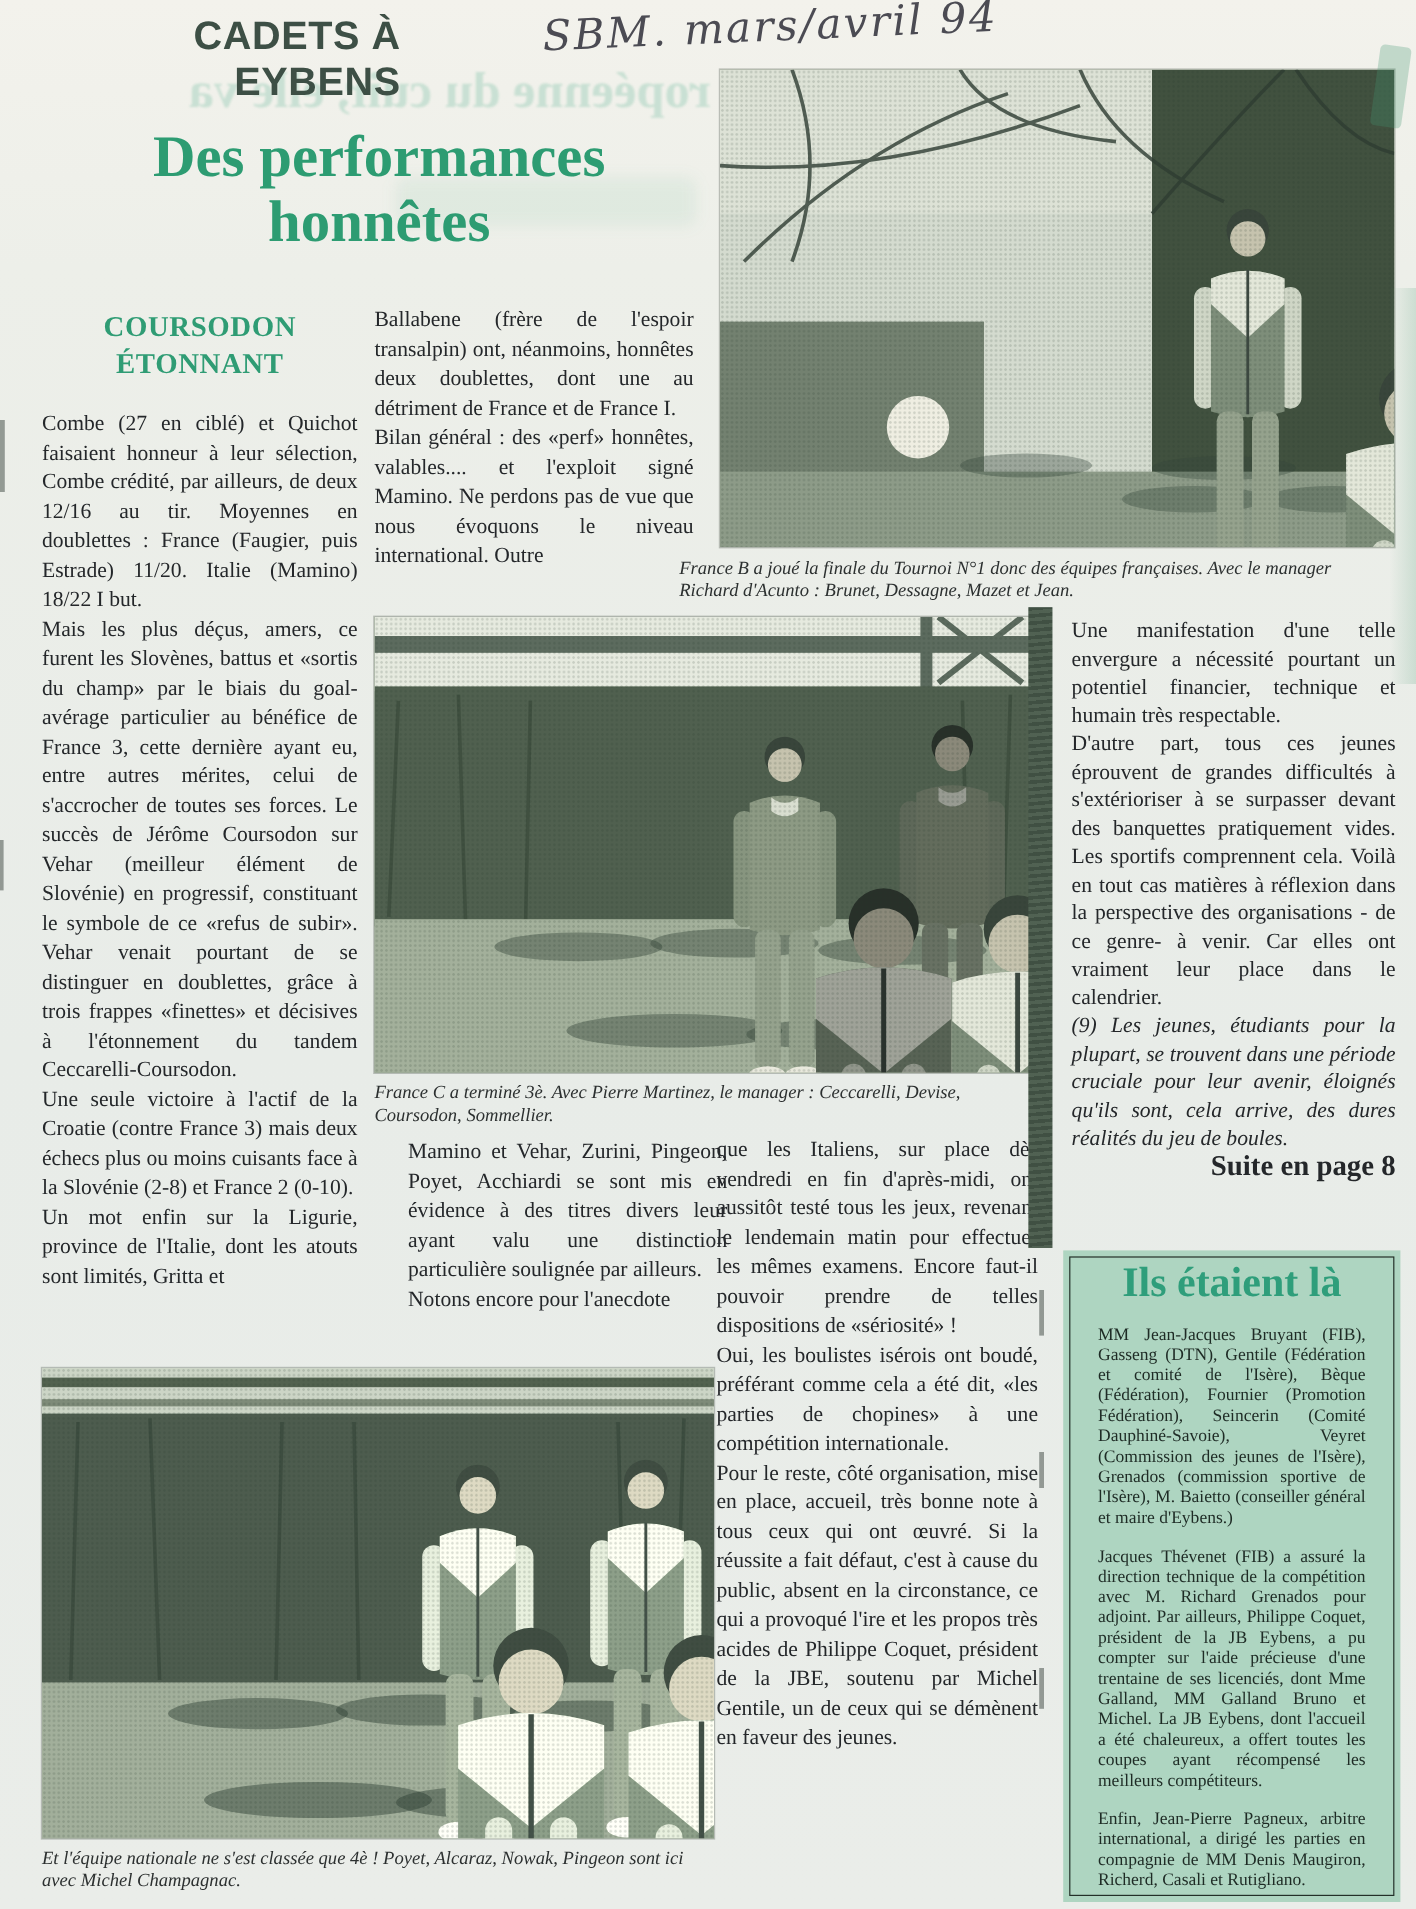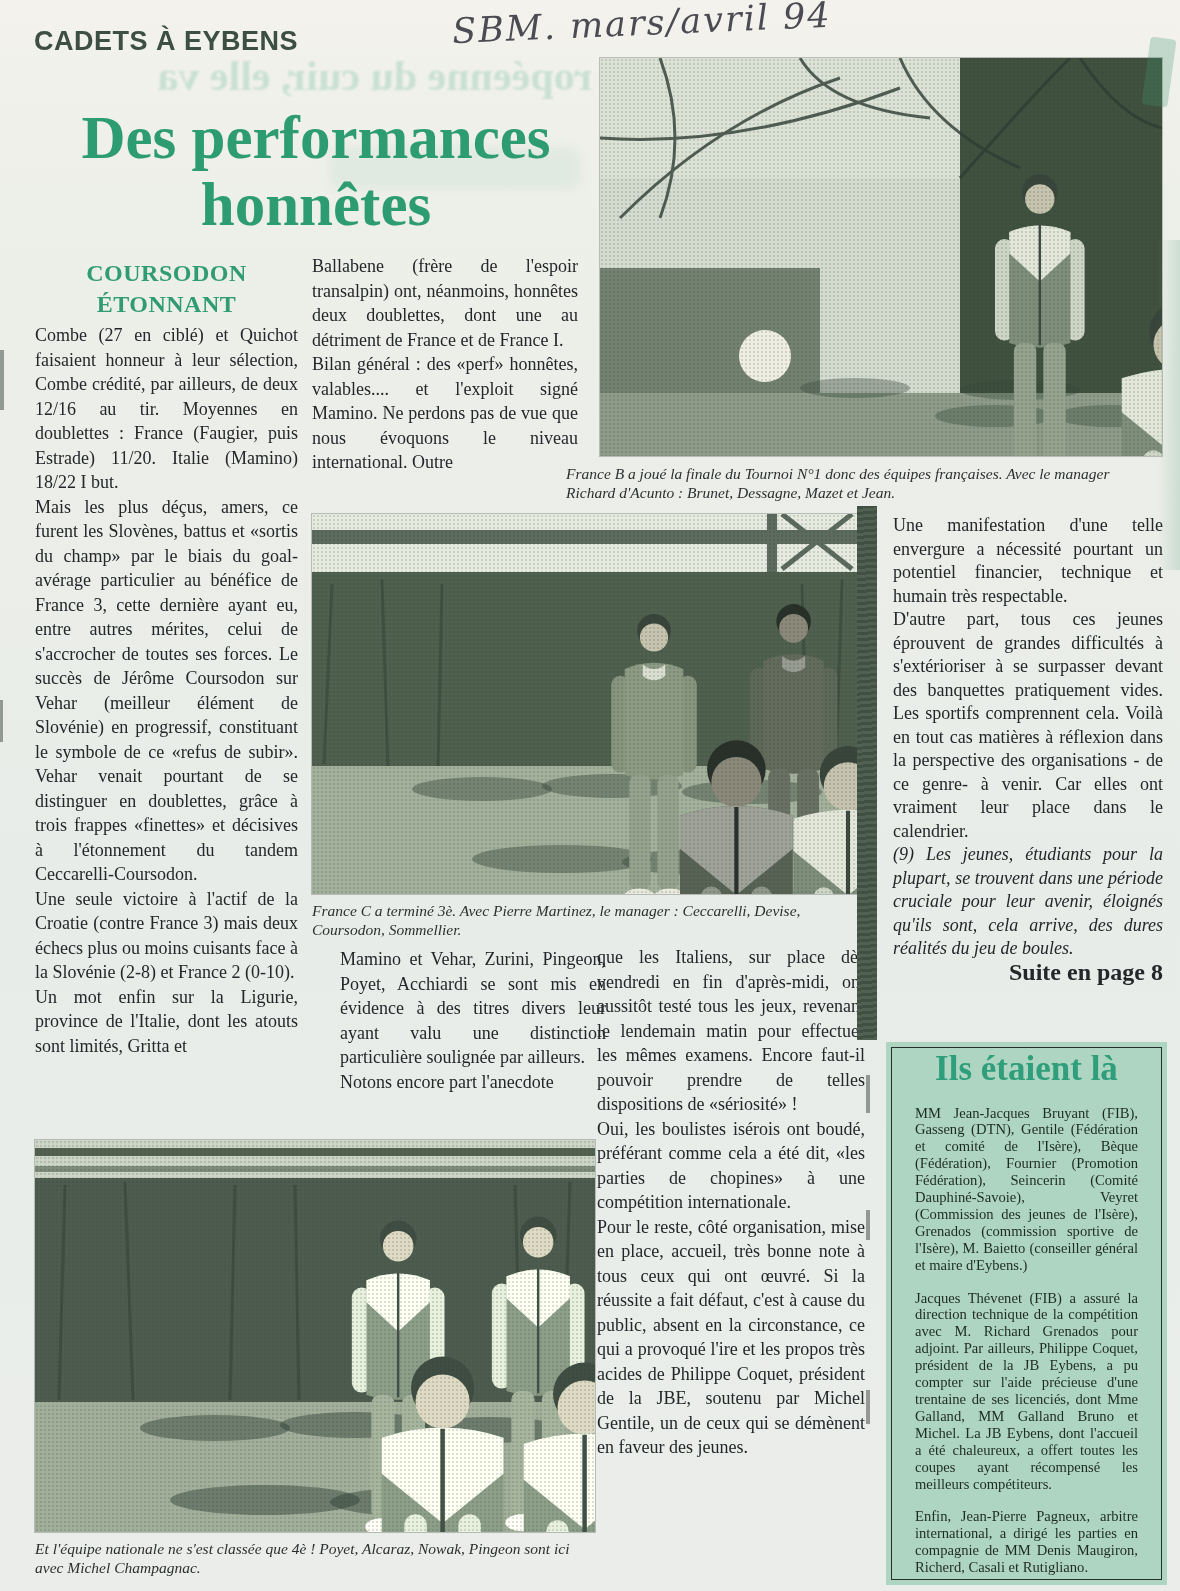--- a/index.html
+++ b/index.html
@@ -4,49 +4,49 @@
 <style>
   html,body{margin:0;padding:0;}
   body{
     width:1180px;height:1591px;position:relative;overflow:hidden;
     background:linear-gradient(180deg,#f3f2ec 0%,#edefe9 14%,#e8ece8 55%,#eaede9 100%);
     font-family:"Liberation Serif",serif;color:#24272a;
   }
   .abs{position:absolute;}
   
   .kicker{
-    left:34px;top:26px;width:300px;
-    font-family:"Liberation Sans",sans-serif;font-weight:bold;font-size:27px;
-    color:#3d4f45;letter-spacing:.5px;
+    left:34px;top:11px;width:300px;
+    font-family:"Liberation Sans",sans-serif;font-weight:bold;font-size:33px;
+    color:#3d4f45;letter-spacing:.5px;text-align:right;
   }
   .handwriting{
     left:452px;top:2px;width:420px;
     font-family:"DejaVu Serif",serif;font-style:italic;font-size:35px;
     color:#2f2f39;opacity:.85;transform:rotate(-2.5deg);letter-spacing:2px;white-space:nowrap;
   }
   .ghost{
     left:150px;top:52px;width:450px;text-align:center;
     font-size:42px;font-weight:bold;color:rgba(46,160,118,.20);
     transform:scaleX(-1);filter:blur(1px);white-space:nowrap;
   }
   .ghost2{left:330px;top:148px;width:250px;height:40px;background:rgba(46,160,118,.08);filter:blur(6px);border-radius:8px;}
   .title{
     left:52px;top:104px;width:528px;margin:0;text-align:center;
-    font-size:61px;font-weight:bold;color:#2d9c72;line-height:1.1;
+    font-size:49px;font-weight:bold;color:#2d9c72;line-height:1.1;
   }
   
   .col{line-height:24.5px;font-size:18px;text-align:justify;}
   .col p{margin:0;}
   .col1{left:35px;top:258px;width:263px;}
   .col2{left:312px;top:254px;width:266px;}
   .col2b{left:312px;top:947px;width:266px;margin-left:28px;}
   .col3{left:597px;top:945px;width:268px;}
   .col4{left:893px;top:514px;width:270px;line-height:23.5px;}
   .section-heading{
-    margin:0 0 3px 0;text-align:center;font-size:24px;font-weight:bold;
+    margin:0 0 20px 0;text-align:center;font-size:24px;font-weight:bold;
     color:#2f9c74;line-height:1.3;letter-spacing:.5px;
   }
   .footnote{font-style:italic;}
   .suite{font-weight:bold;text-align:right;font-size:24px;margin-top:2px;}
   
   figure{margin:0;padding:0;}
   .photo{
     position:absolute;overflow:hidden;background:#9aa794;
     box-shadow:0 0 0 1px rgba(60,70,60,.3);
   }
@@ -205,21 +205,21 @@
     <use href="#fig-stand-plain" class="darker" transform="translate(252,82) scale(0.82)"></use>
     <use href="#fig-stand" class="lighter" transform="translate(392,82) scale(0.82)"></use>
     <use href="#fig-crouch" class="darker" transform="translate(178,222) scale(0.88)"></use>
     <use href="#fig-crouch" transform="translate(298,228) scale(0.85)"></use>
   </svg>
 </figure>
 <figcaption class="caption" style="left:312px;top:901px;width:560px;">France C a terminé 3è. Avec Pierre Martinez, le manager : Ceccarelli, Devise, Coursodon, Sommellier.</figcaption>
 
 <div class="abs col col2b">
   <p>Mamino et Vehar, Zurini, Pingeon, Poyet, Acchiardi se sont mis en évidence à des titres divers leur ayant valu une distinction particulière soulignée par ailleurs.</p>
-  <p>Notons encore part l'anecdote</p>
+  <p>Notons encore pour l'anecdote</p>
 </div>
 
 <div class="abs col col3">
   <p>que les Italiens, sur place dès vendredi en fin d'après-midi, ont aussitôt testé tous les jeux, revenant le lendemain matin pour effectuer les mêmes examens. Encore faut-il pouvoir prendre de telles dispositions de «sériosité» !</p>
   <p>Oui, les boulistes isérois ont boudé, préférant comme cela a été dit, «les parties de chopines» à une compétition internationale.</p>
   <p>Pour le reste, côté organisation, mise en place, accueil, très bonne note à tous ceux qui ont œuvré. Si la réussite a fait défaut, c'est à cause du public, absent en la circonstance, ce qui a provoqué l'ire et les propos très acides de Philippe Coquet, président de la JBE, soutenu par Michel Gentile, un de ceux qui se démènent en faveur des jeunes.</p>
 </div>
 
 <div class="abs col col4">
   <p>Une manifestation d'une telle envergure a nécessité pourtant un potentiel financier, technique et humain très respectable.</p>

